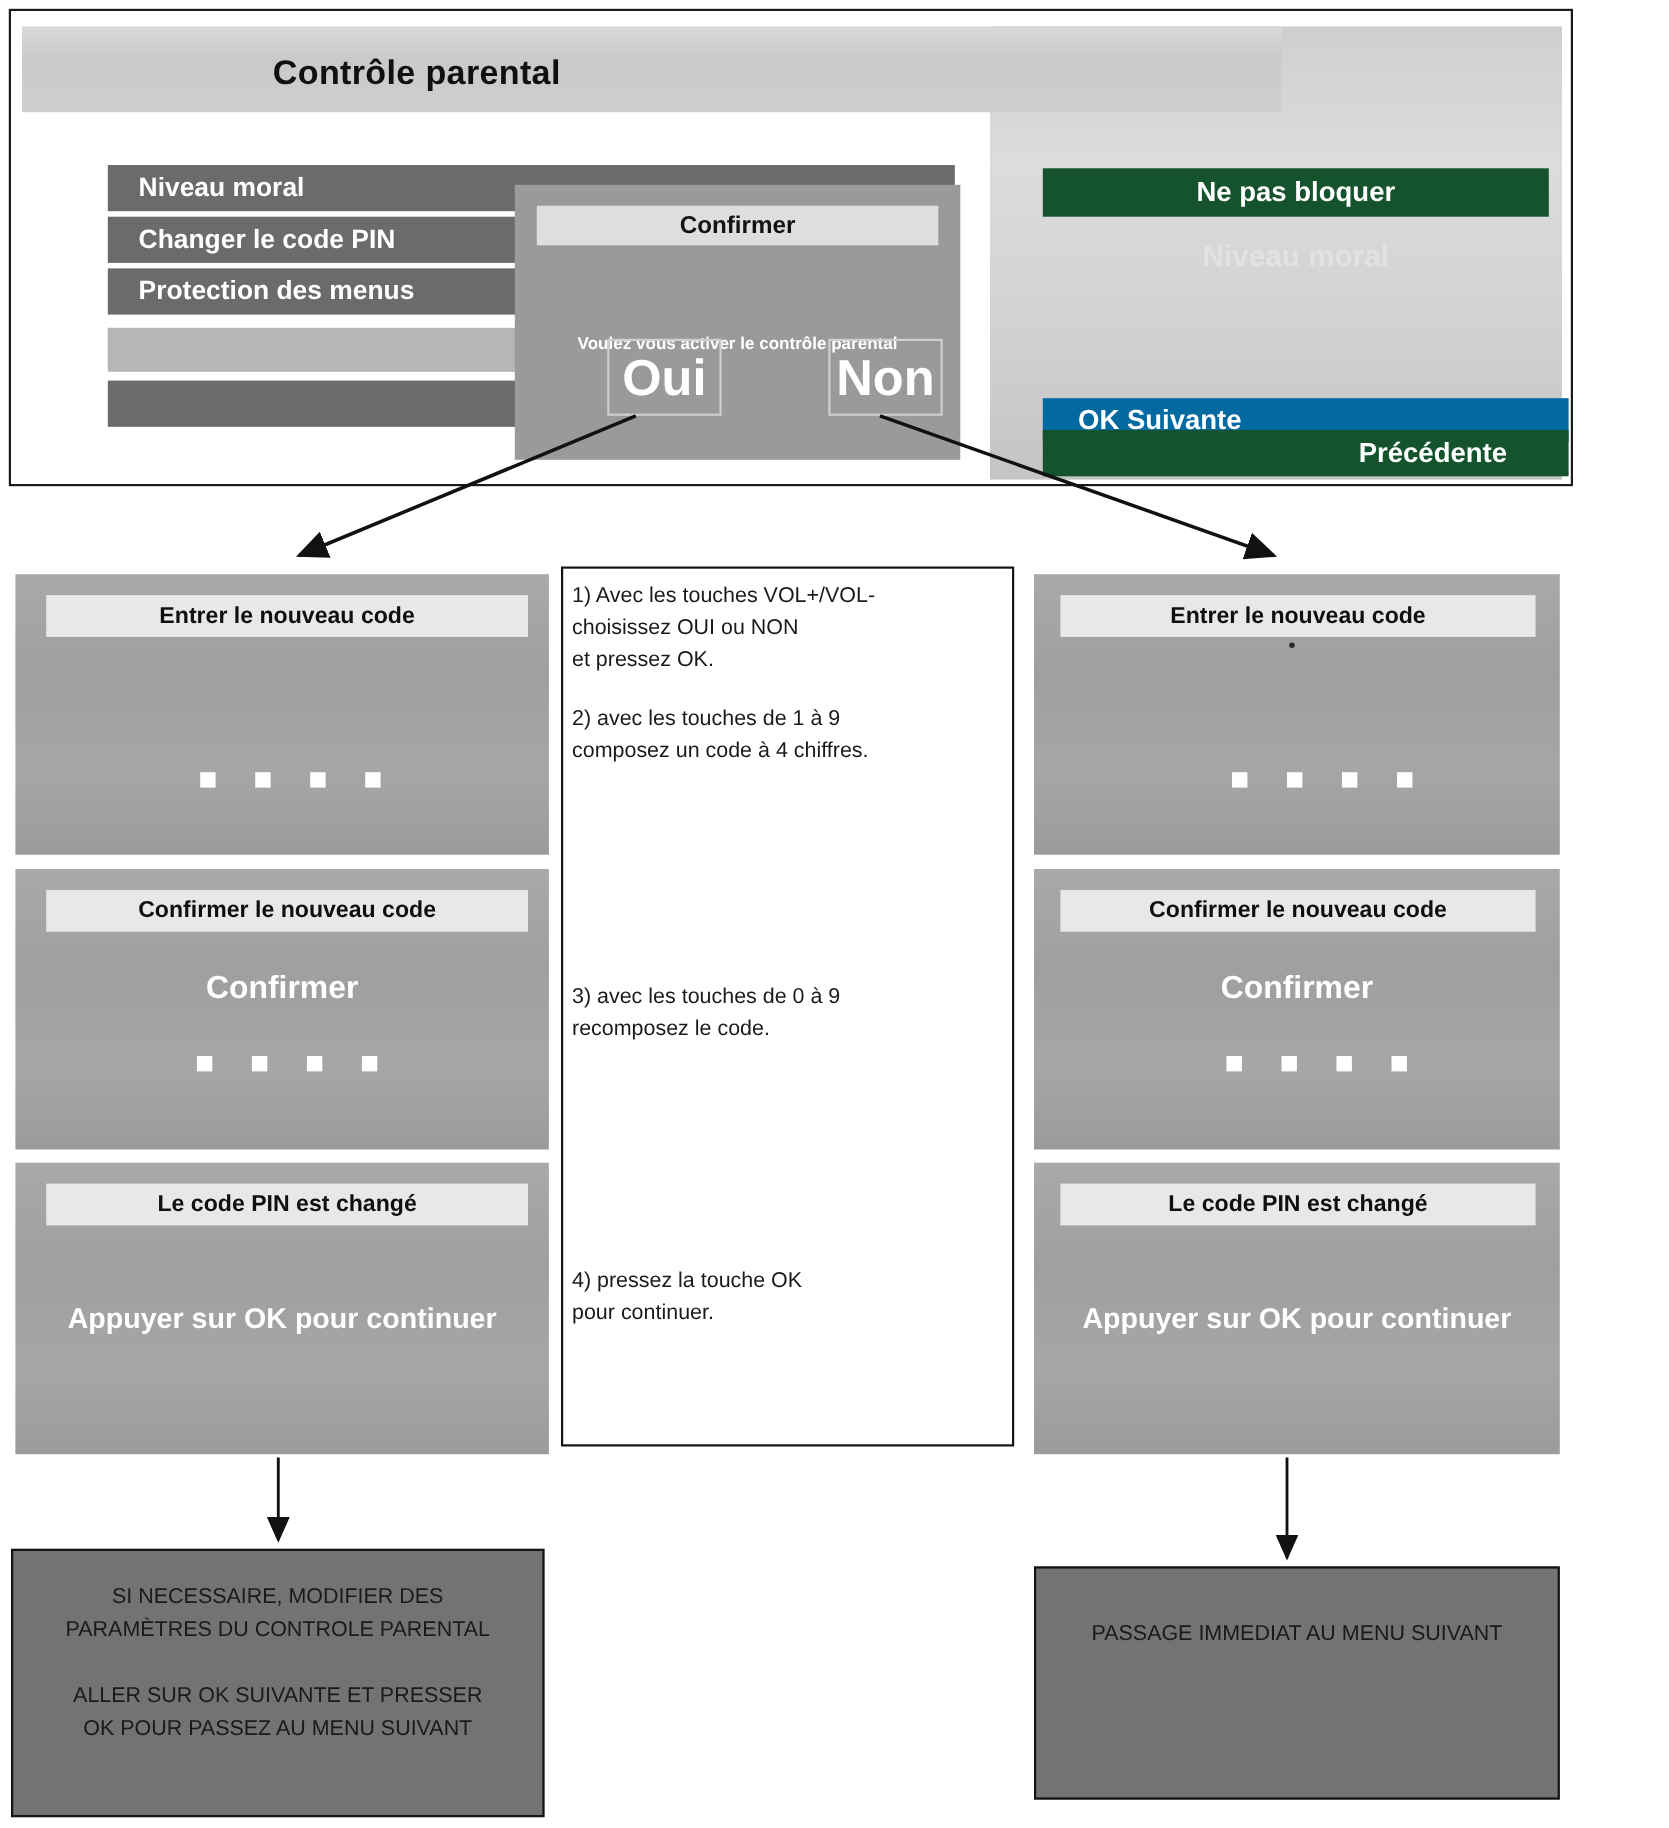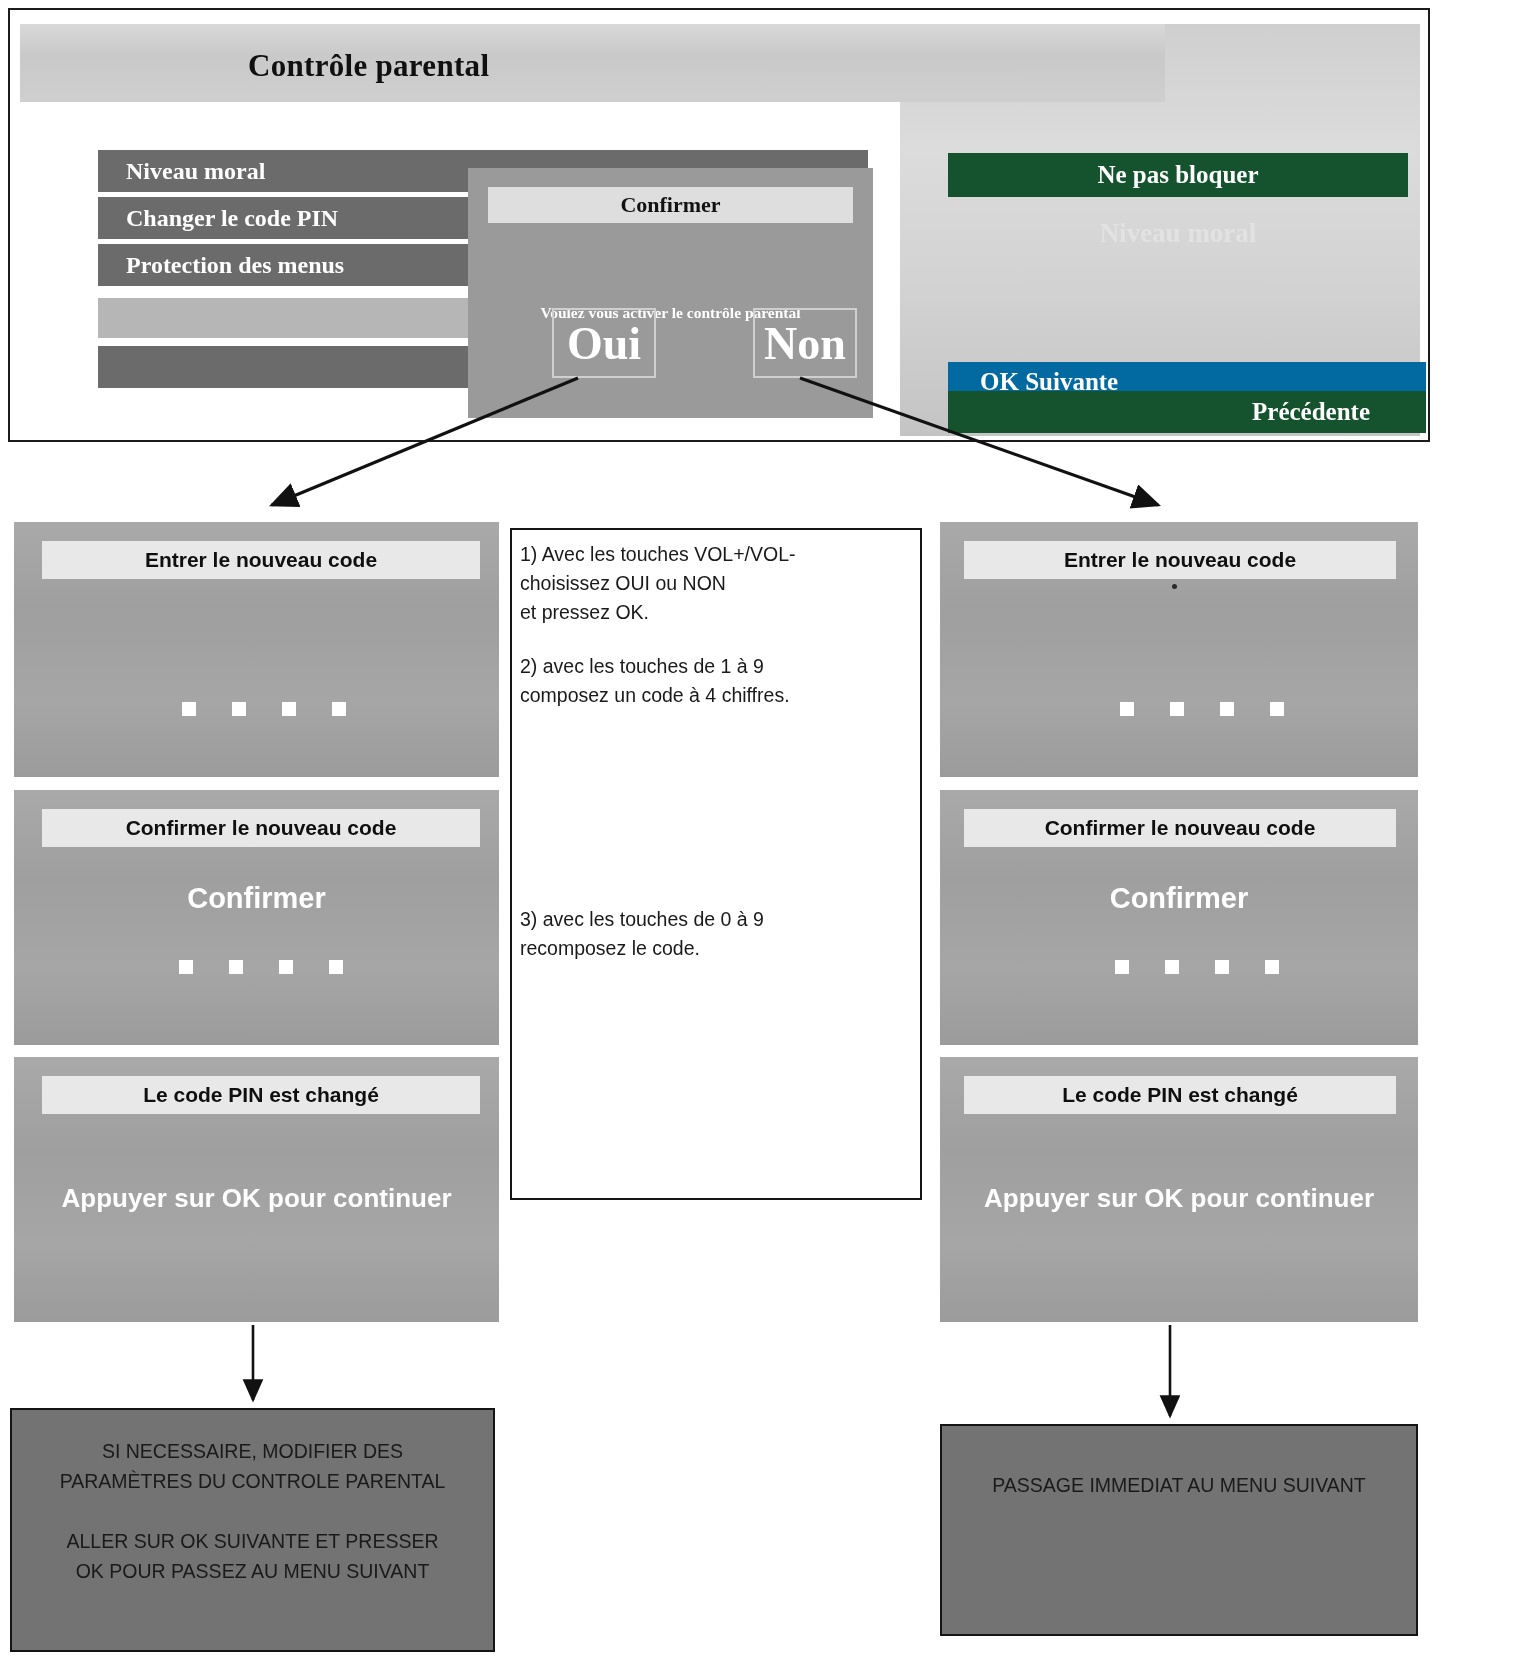--- a/index.html
+++ b/index.html
@@ -23,21 +23,20 @@
       repeating-linear-gradient(90deg, rgba(0,0,0,.02) 0 1px, rgba(255,255,255,.02) 1px 3px);
   }
 
   
   #top-panel {
     left: 8px; top: 8px;
     width: 1418px; height: 430px;
     border: 2px solid #1b1b1b;
     background: #ffffff;
     overflow: hidden;
-    font-family: Liberation Serif, serif;
   }
   #top-title-bar {
     left: 10px; top: 14px;
     width: 1145px; height: 78px;
     background: linear-gradient(180deg,#d9d9d9 0%, #c9c9c9 40%, #cfcfcf 100%);
   }
   #top-title-text {
     left: 238px; top: 38px;
     font-size: 31px; font-weight: bold; color: #101010;
     letter-spacing: .3px;
@@ -169,25 +168,24 @@
   #R1 { left: 940px; top: 522px; width: 478px; height: 255px; }
   #R2 { left: 940px; top: 790px; width: 478px; height: 255px; }
   #R3 { left: 940px; top: 1057px; width: 478px; height: 265px; }
 
   .head-a { left: 28px; top: 19px; width: 438px; height: 38px; font-size: 21px; }
   .head-r { left: 24px; top: 19px; width: 432px; height: 38px; font-size: 21px; }
 
   
   #instructions {
     left: 510px; top: 515px;
-    width: 412px; height: 672px;
+    width: 412px; height: 800px;
     border: 2px solid #141414;
     background: #ffffff;
     box-sizing: border-box;
-    margin-top: 13px;
   }
   .instr {
     position: absolute;
     font-size: 19.5px;
     color: #1a1a1a;
     line-height: 29px;
     white-space: pre-line;
     left: 8px;
   }
   #i1 { top: 10px; }
@@ -344,20 +342,22 @@
 </div>
 
 <div class="abs" id="instructions">
   <div class="instr" id="i1">1) Avec les touches VOL+/VOL-
      choisissez OUI ou NON
      et pressez OK.</div>
   <div class="instr" id="i2">2) avec les touches de 1 à 9
      composez  un code à 4 chiffres.</div>
   <div class="instr" id="i3">3) avec les touches de 0 à 9
      recomposez le code.</div>
+  <div class="instr" id="i4">4) pressez la touche OK
+     pour continuer.</div>
 </div>
 
 <div class="bottom-box" id="bottom-left">SI NECESSAIRE, MODIFIER DES
 PARAMÈTRES DU CONTROLE PARENTAL
 
 ALLER SUR OK SUIVANTE ET PRESSER
 OK POUR PASSEZ AU MENU SUIVANT</div>
 <div class="bottom-box" id="bottom-right">PASSAGE IMMEDIAT AU MENU SUIVANT</div>
 
 <svg class="abs" id="arrow-layer" viewBox="0 0 1517 1662">

